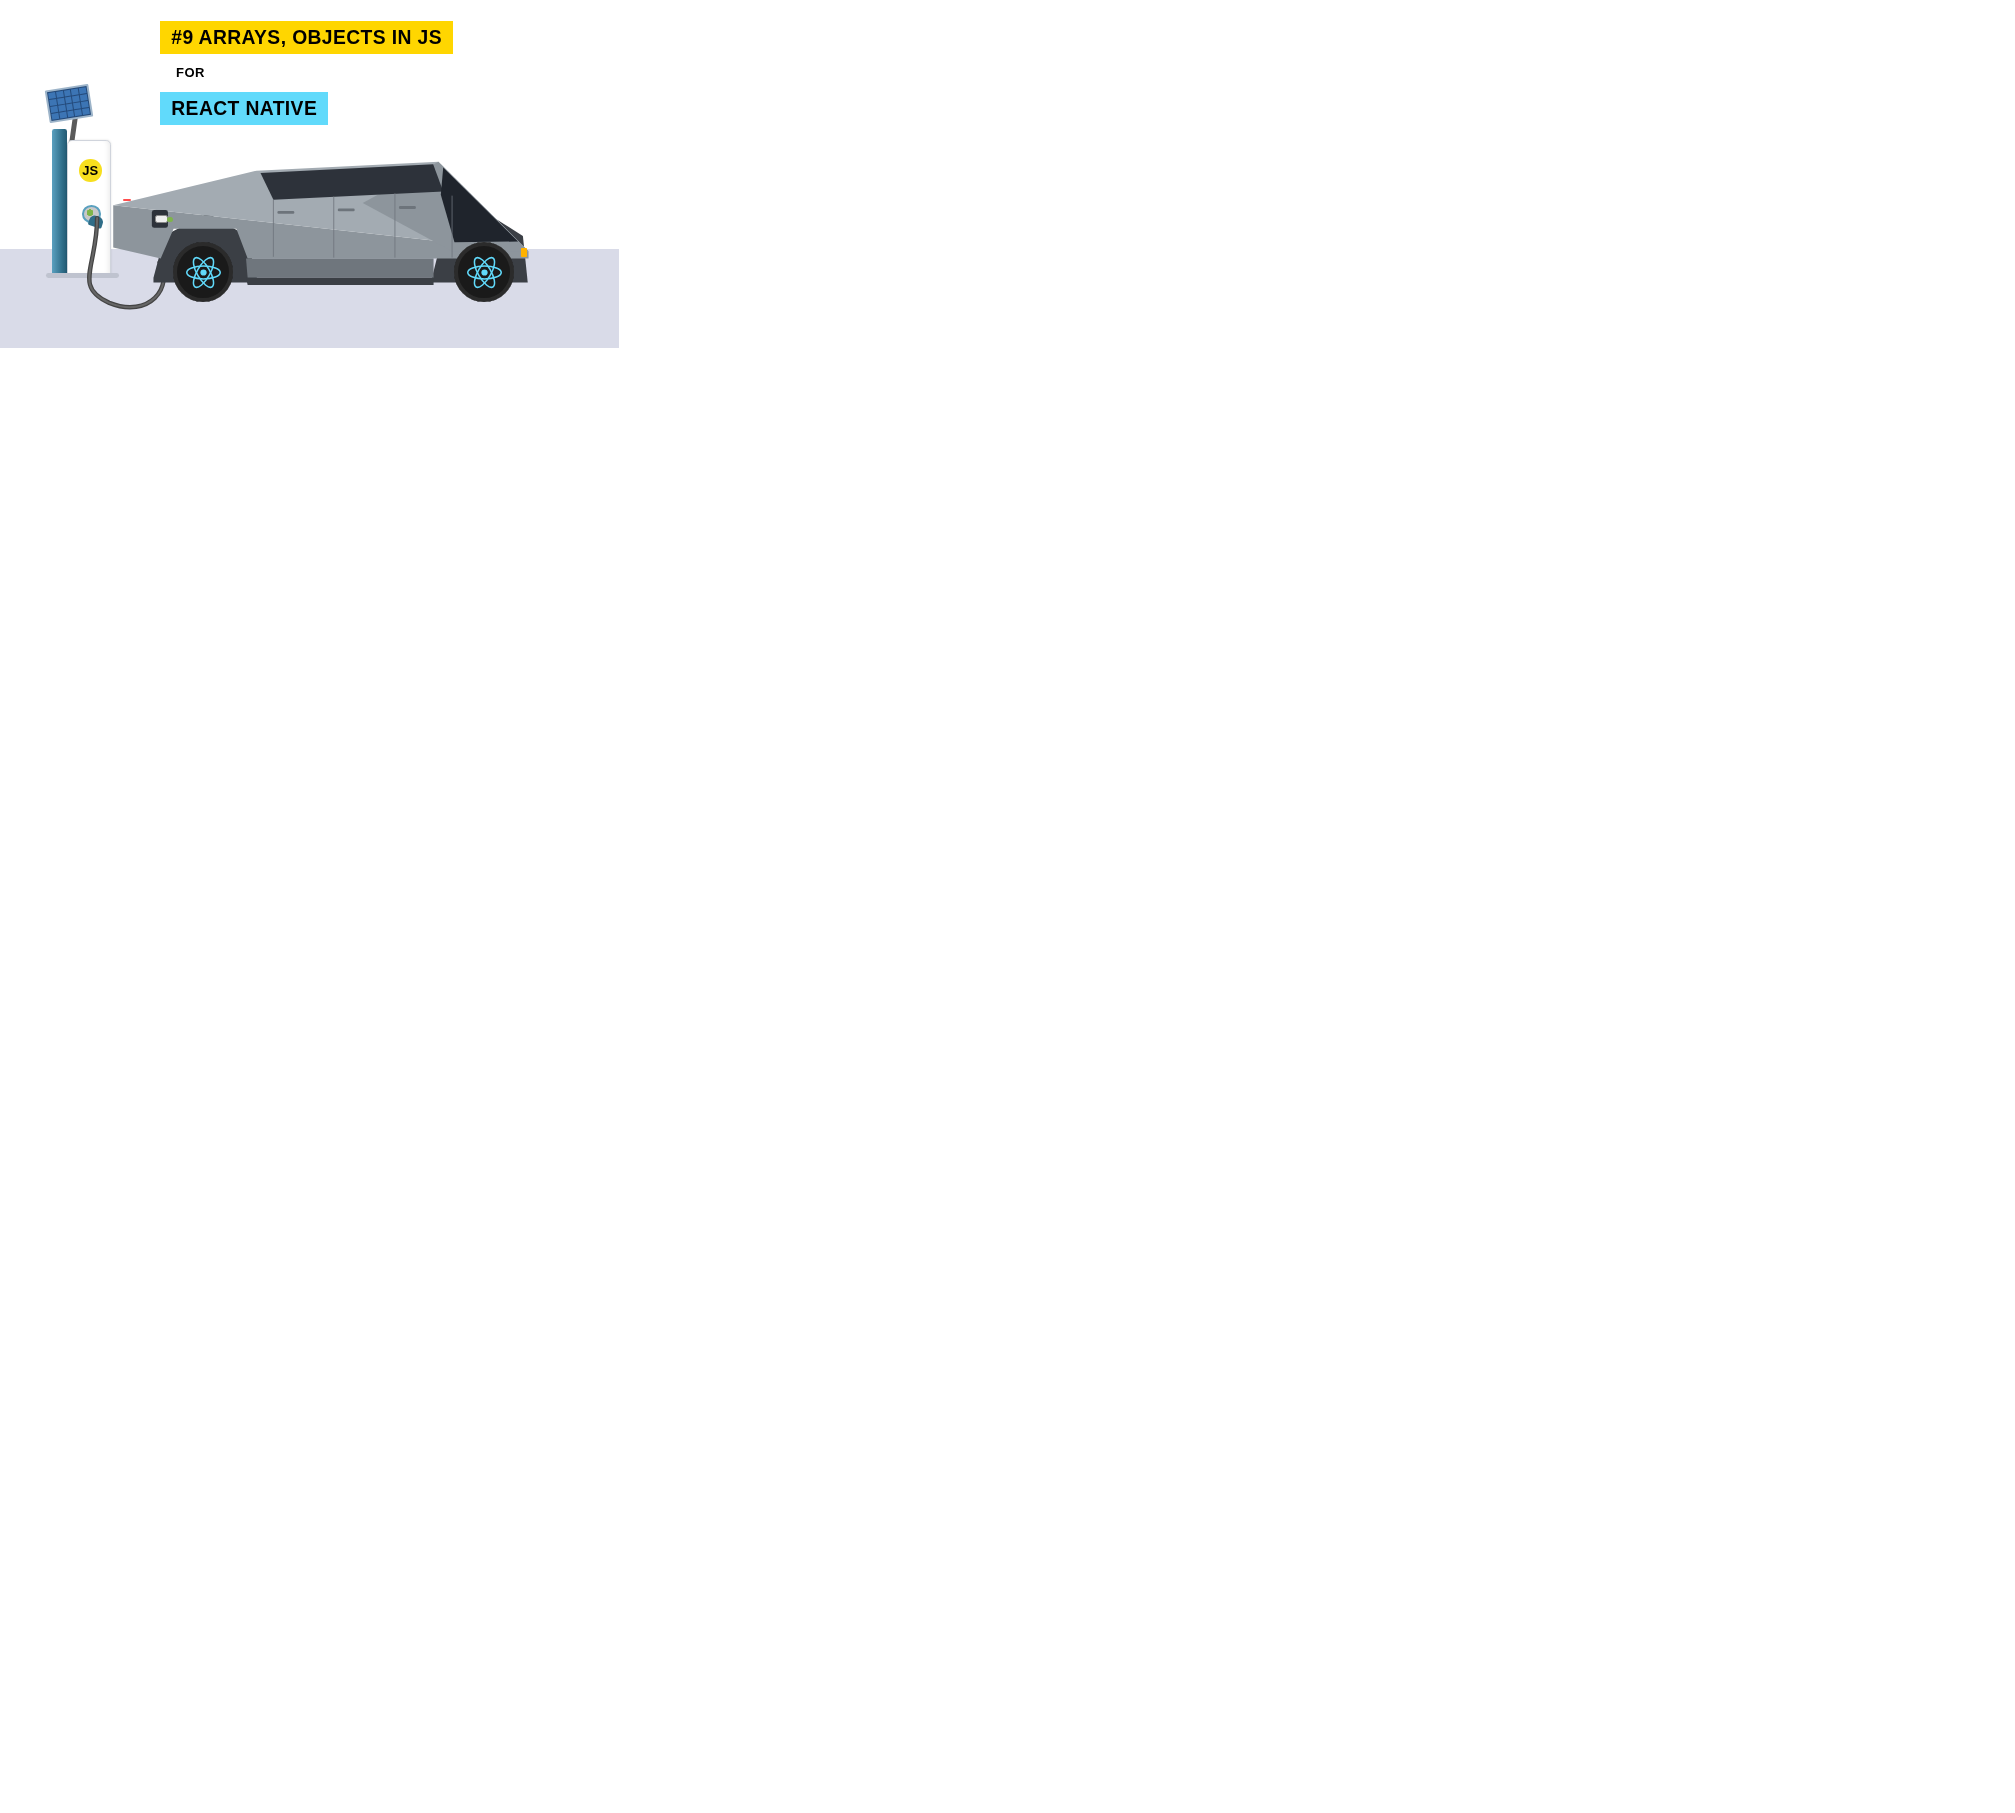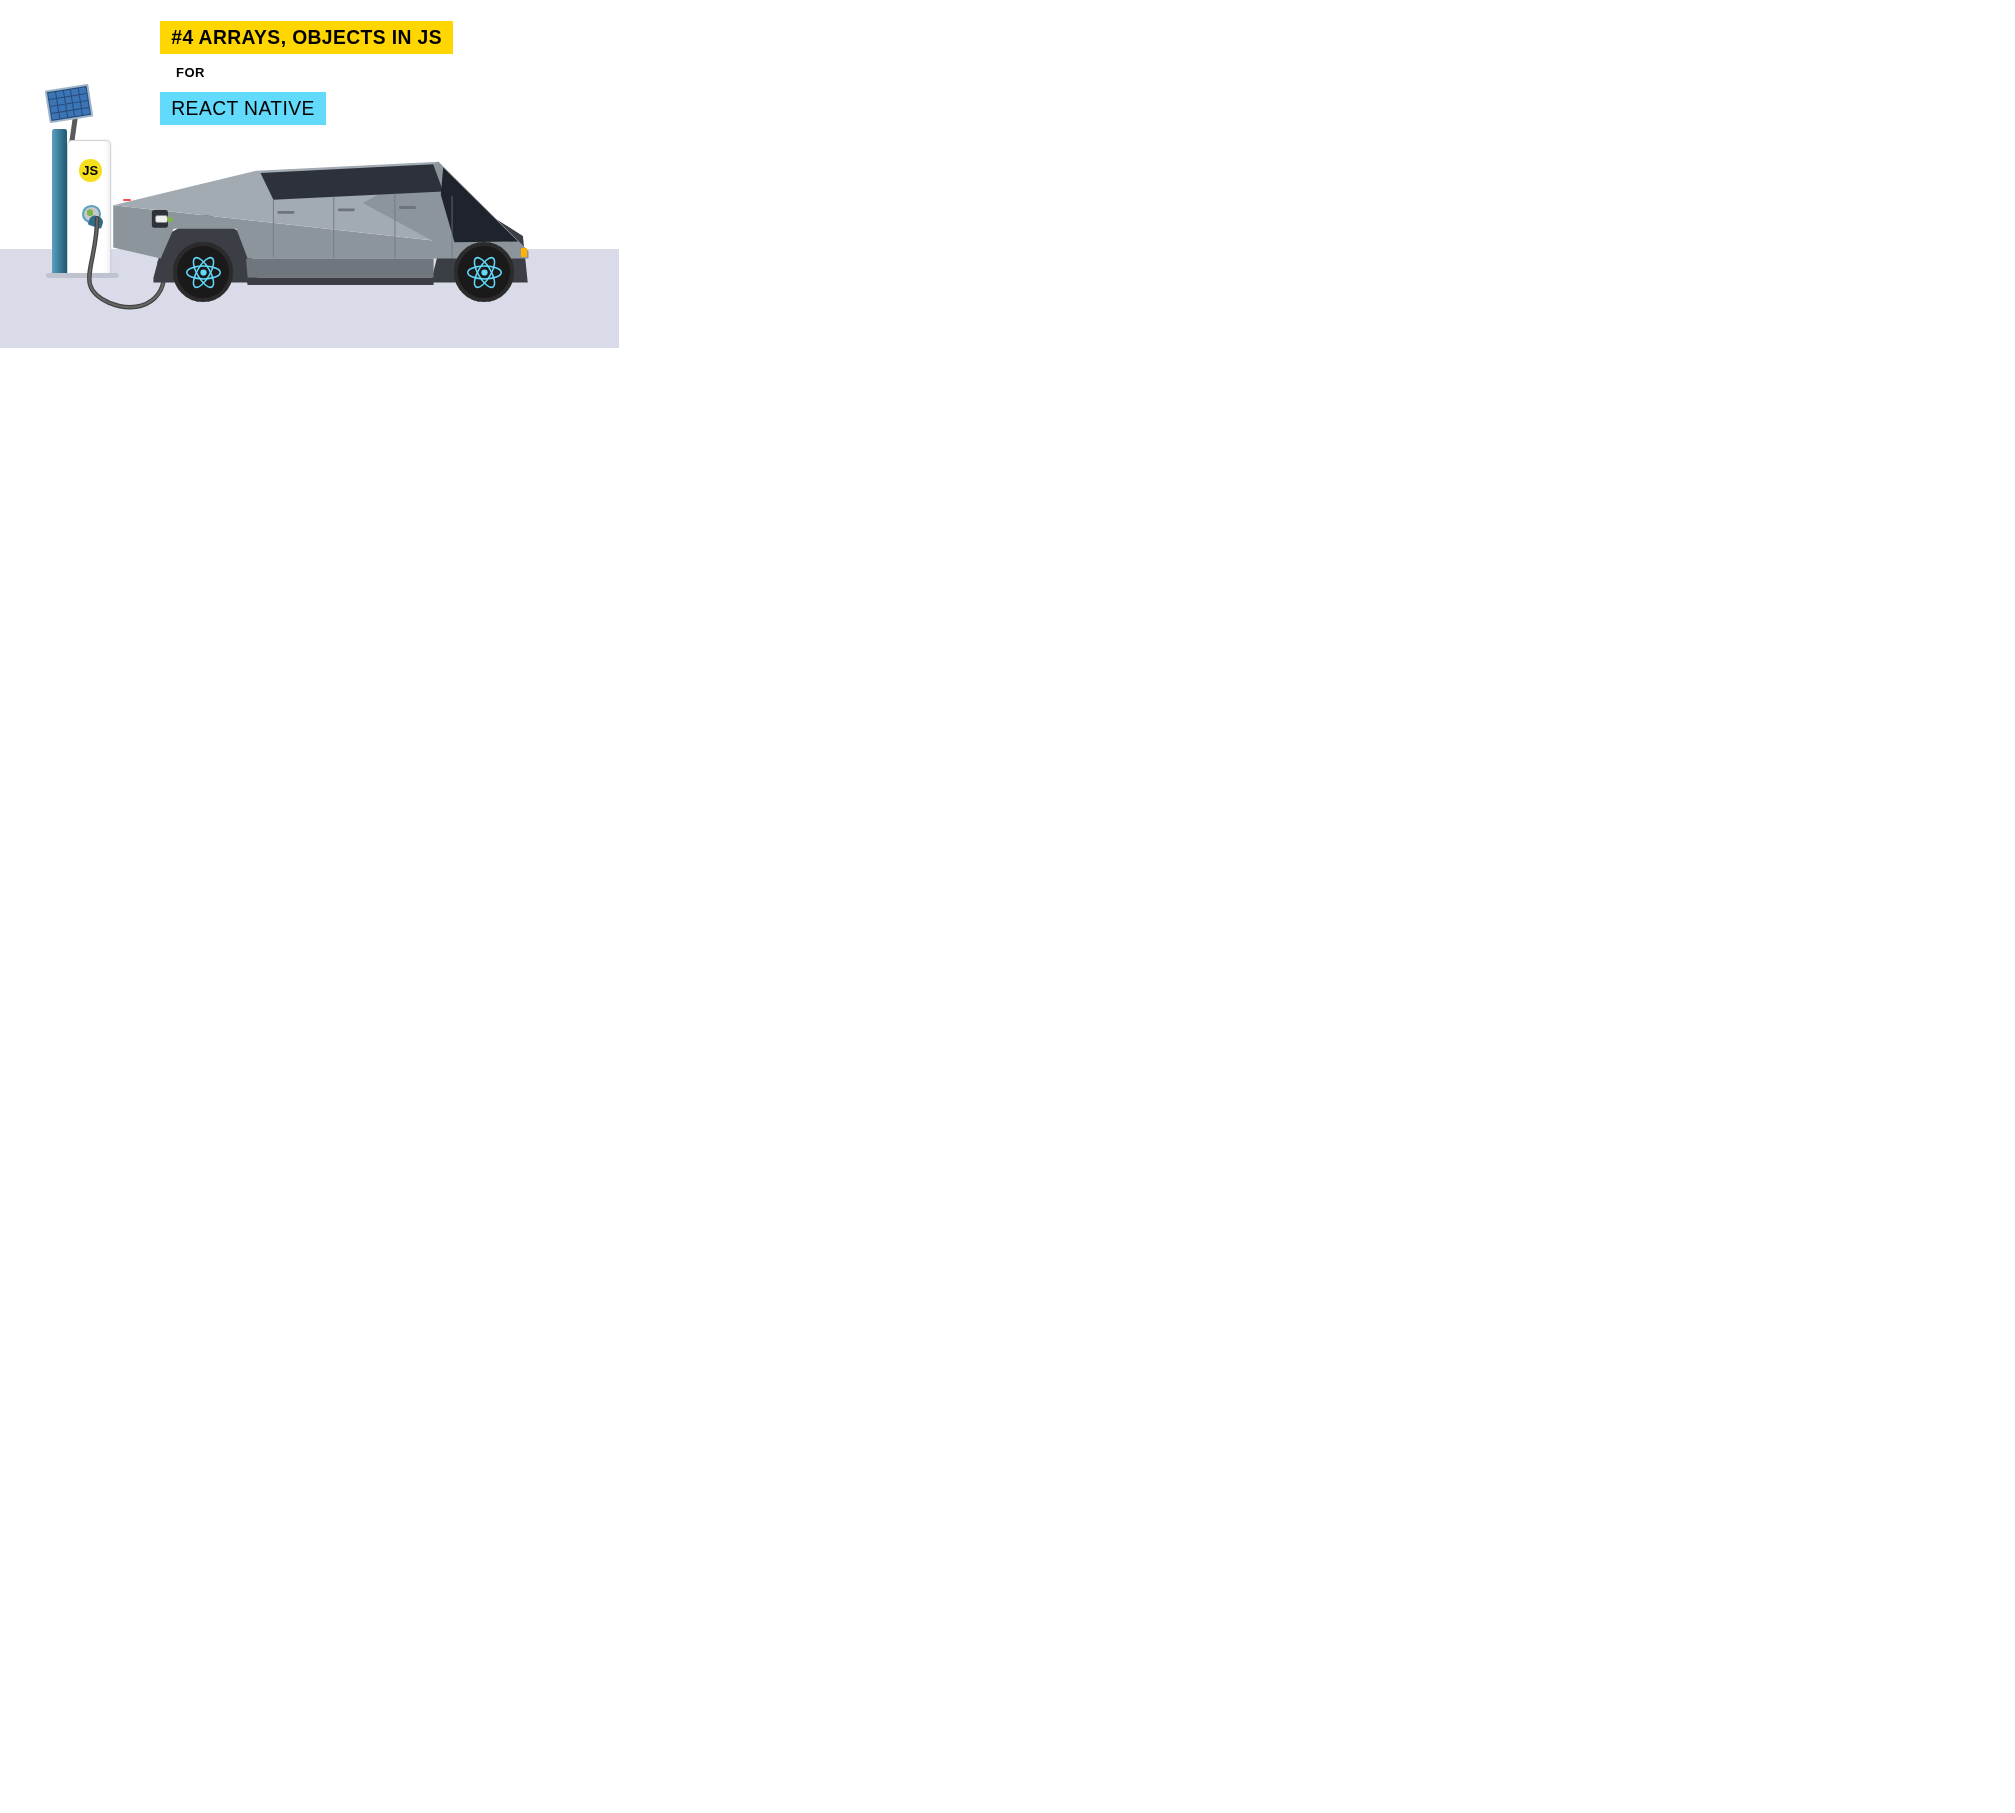--- a/index.html
+++ b/index.html
@@ -36,21 +36,21 @@
     font-weight: 800;
     font-size: 13px;
     color: #000;
     letter-spacing: 0.4px;
     margin-top: 7.3px;
     margin-left: 4.8px;
   }
   .title-line3 {
     background: #61dafb;
     padding: 5.6px 11.3px;
-    font-weight: 400;
+    font-weight: 700;
     font-size: 19.3px;
     color: #000;
     letter-spacing: 0.4px;
     display: inline-block;
     margin-top: 2.4px;
   }
 
   
   .charger {
     position: absolute;
@@ -220,21 +220,21 @@
     background: #ff4d4d;
     border-radius: 1.2px;
   }
 </style>
 </head>
 <body>
 
 <div class="ground"></div>
 
 <div class="title-block">
-  <div class="title-line1">#4 ARRAYS, OBJECTS IN JS</div><br>
+  <div class="title-line1">#9 ARRAYS, OBJECTS IN JS</div><br>
   <div class="title-line2">FOR</div><br>
   <div class="title-line3">REACT NATIVE</div>
 </div>
 
 <div class="charger">
   <div class="solar-arm"></div>
   <div class="solar-panel">
     <div class="solar-frame">
       <div class="solar-cell"></div>
         <div class="solar-cell"></div>

